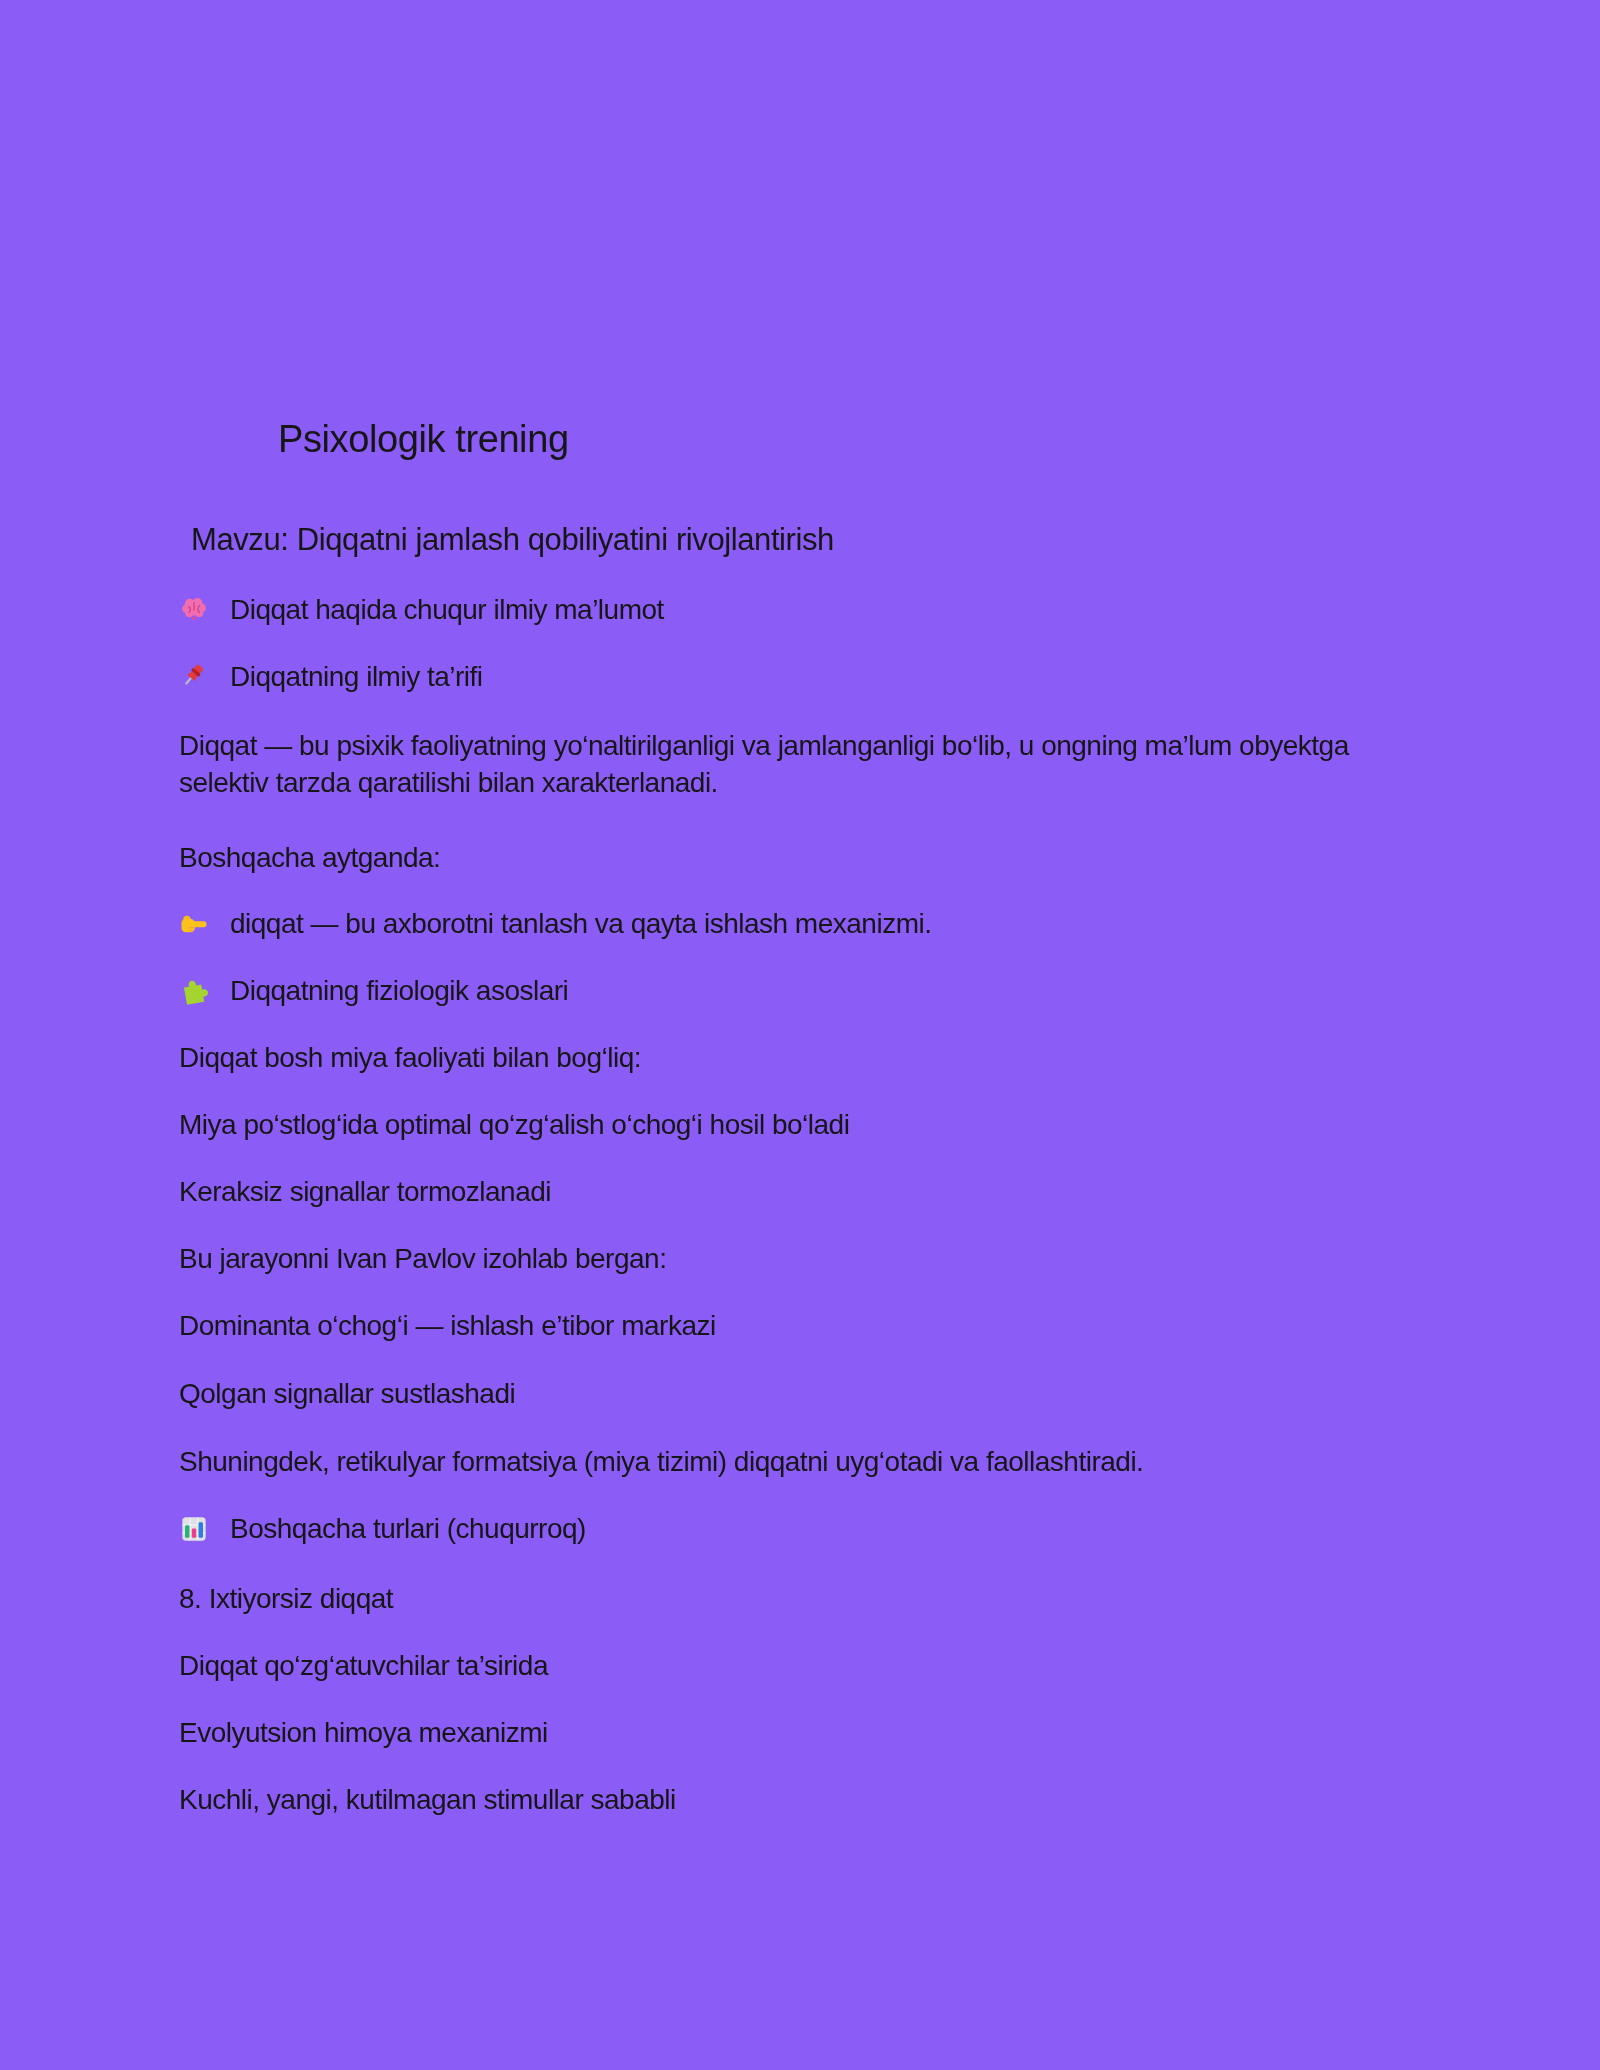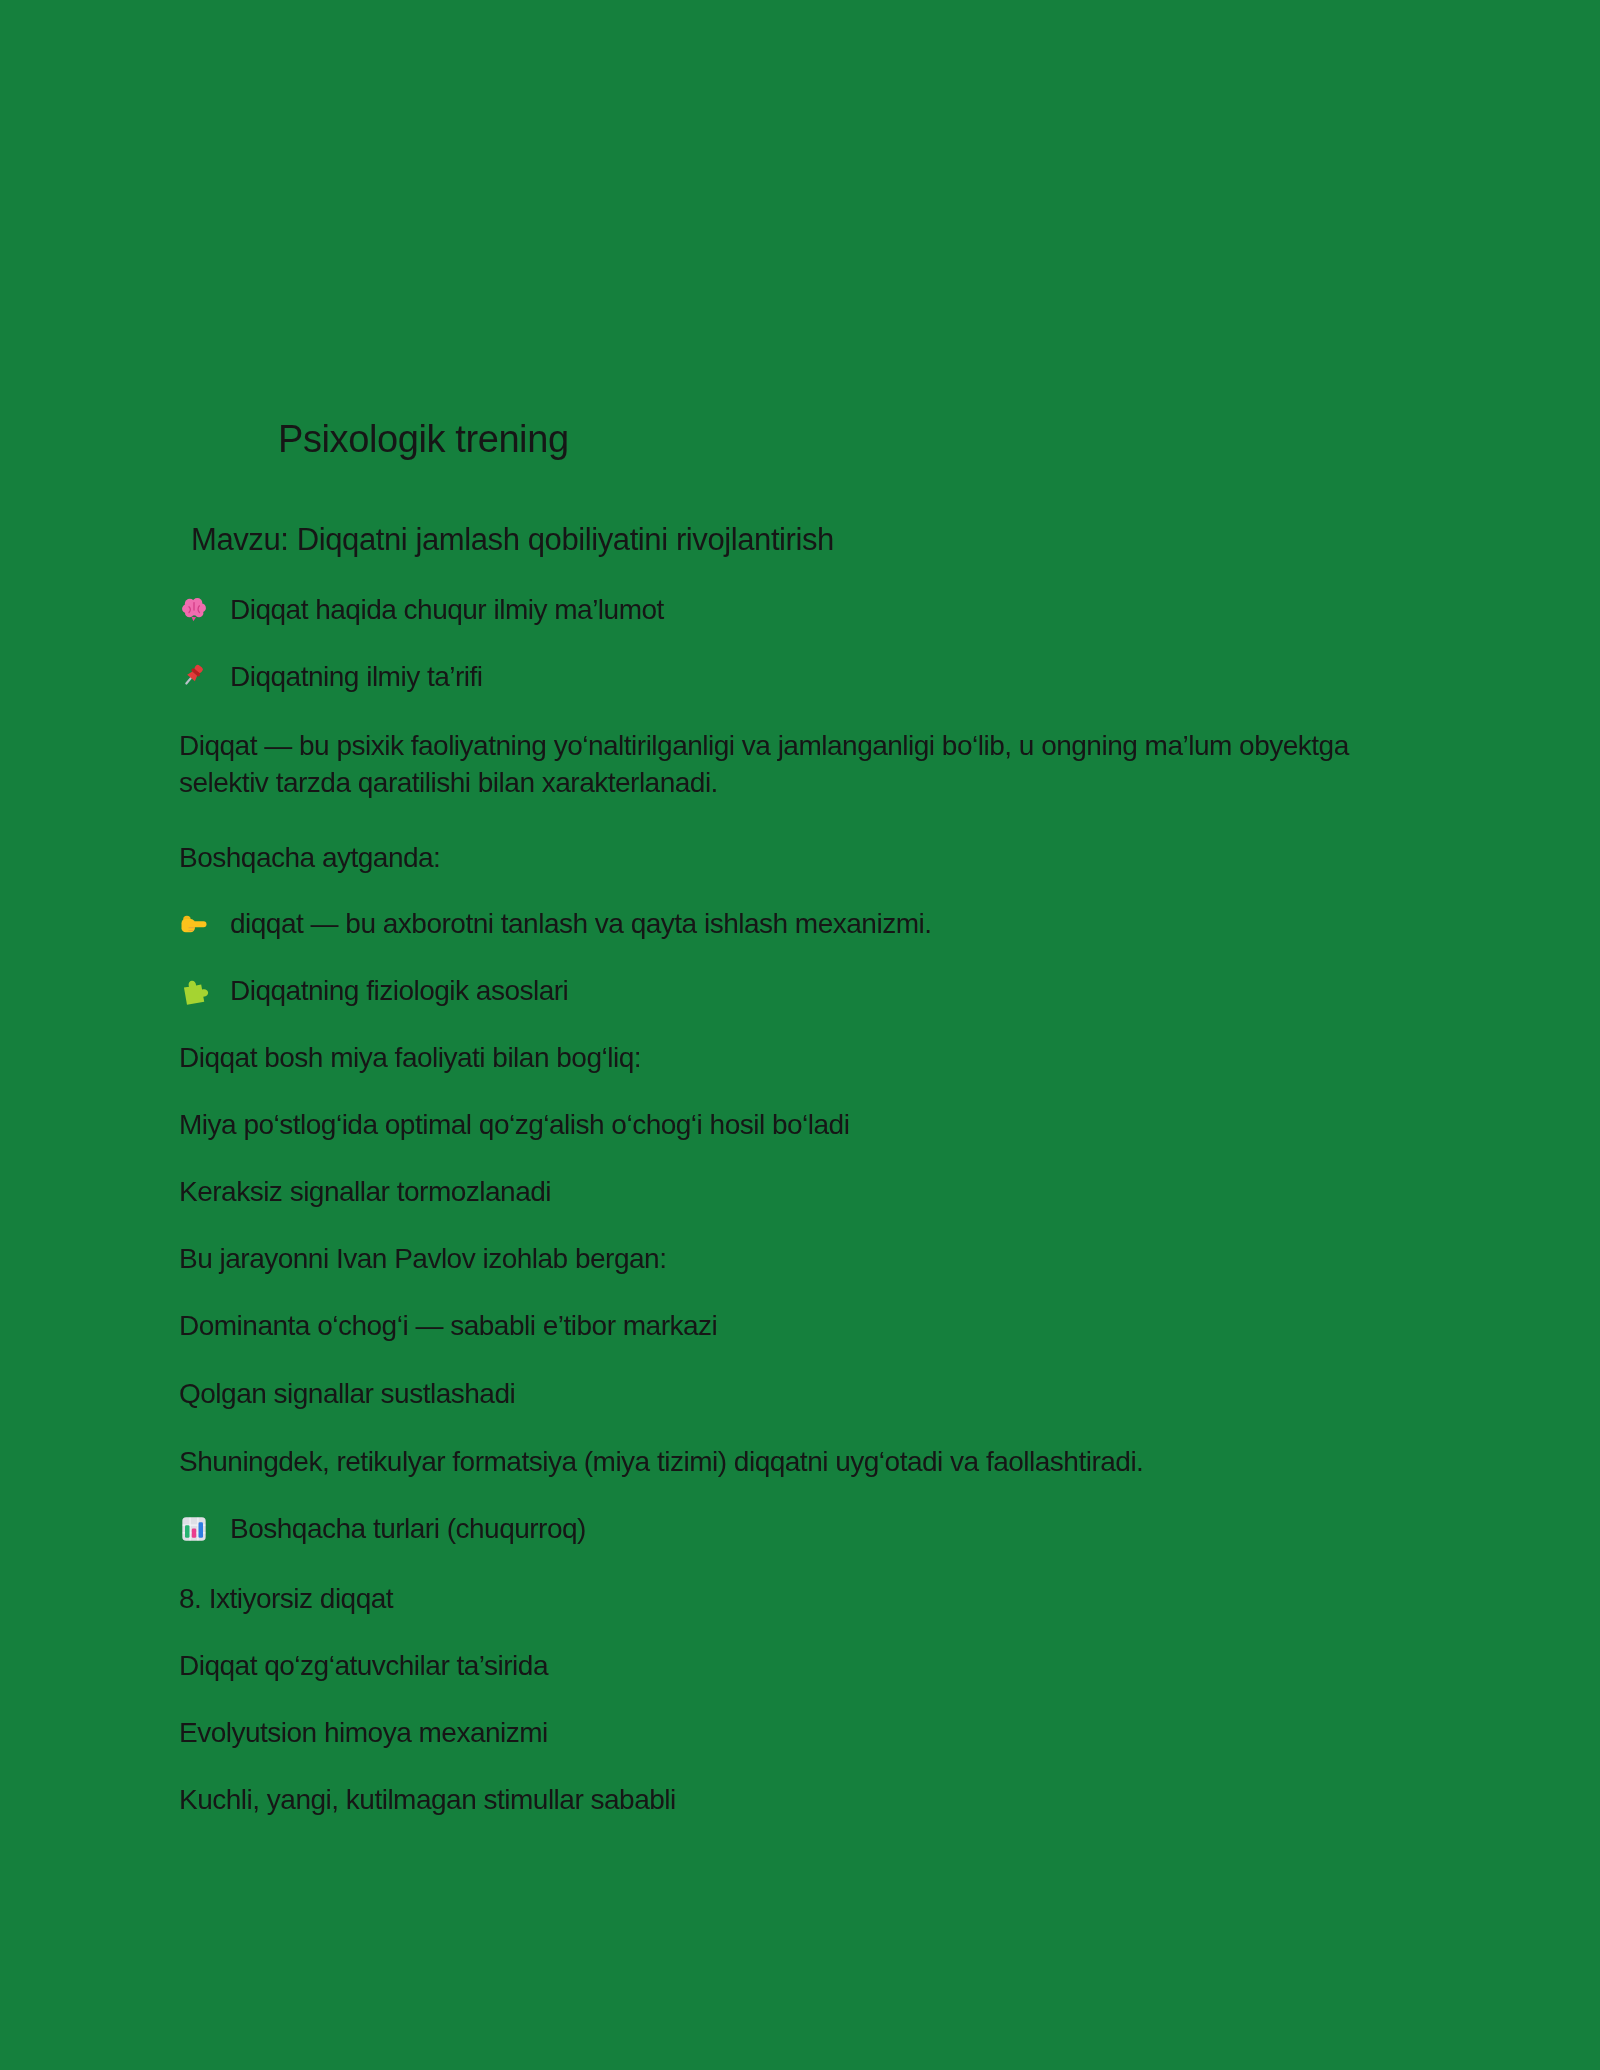--- a/index.html
+++ b/index.html
@@ -4,21 +4,21 @@
 <style>
   html,body{margin:0;padding:0;}
   body{
     width:1600px;height:2070px;
     background:#ffffff;
     font-family:"Liberation Sans","DejaVu Sans",sans-serif;
     color:#151515;
   }
   .page{
     position:relative;width:1600px;height:2070px;
-    background:#15803d;overflow:hidden;
+    background:#8b5cf6;overflow:hidden;
   }
   .doc-title{
     position:absolute;left:278px;top:414px;margin:0;
     font-size:38px;font-weight:400;letter-spacing:-0.4px;line-height:50px;color:#161616;
   }
   .doc-heading{
     position:absolute;left:179px;top:507px;margin:12px;
     font-size:31px;font-weight:400;letter-spacing:-0.4px;line-height:42px;color:#161616;
   }
   .line{
@@ -98,21 +98,21 @@
         </g>
       </svg>
     </span>
     <span class="txt">Diqqatning fiziologik asoslari</span>
   </div>
 
   <div class="line" style="top:1107px">Miya po‘stlog‘ida optimal qo‘zg‘alish o‘chog‘i hosil bo‘ladi</div>
   <div class="line" style="top:1040px">Diqqat bosh miya faoliyati bilan bog‘liq:</div>
   <div class="line" style="top:1174px">Keraksiz signallar tormozlanadi</div>
   <div class="line" style="top:1241px">Bu jarayonni Ivan Pavlov izohlab bergan:</div>
-  <div class="line" style="top:1308px">Dominanta o‘chog‘i — sababli e’tibor markazi</div>
+  <div class="line" style="top:1308px">Dominanta o‘chog‘i — ishlash e’tibor markazi</div>
   <div class="line" style="top:1376px">Qolgan signallar sustlashadi</div>
   <div class="line" style="top:1444px">Shuningdek, retikulyar formatsiya (miya tizimi) diqqatni uyg‘otadi va faollashtiradi.</div>
 
   <div class="line icon-line" style="top:1511px">
     <span class="ico">
       <svg viewBox="0 0 36 36" xmlns="http://www.w3.org/2000/svg">
         <rect x="4" y="4" width="28" height="28" rx="4.5" fill="#dfdfe6"></rect>
         <path d="M13.3 4.5 v27 M22.7 4.5 v27 M4.5 13.3 h27 M4.5 22.7 h27" stroke="#f4f4f7" stroke-width="1.4"></path>
         <rect x="7.2" y="13.5" width="5.4" height="15" rx="1.6" fill="#27b371"></rect>
         <rect x="15.3" y="17.5" width="5.4" height="11" rx="1.6" fill="#ea3d8e"></rect>

